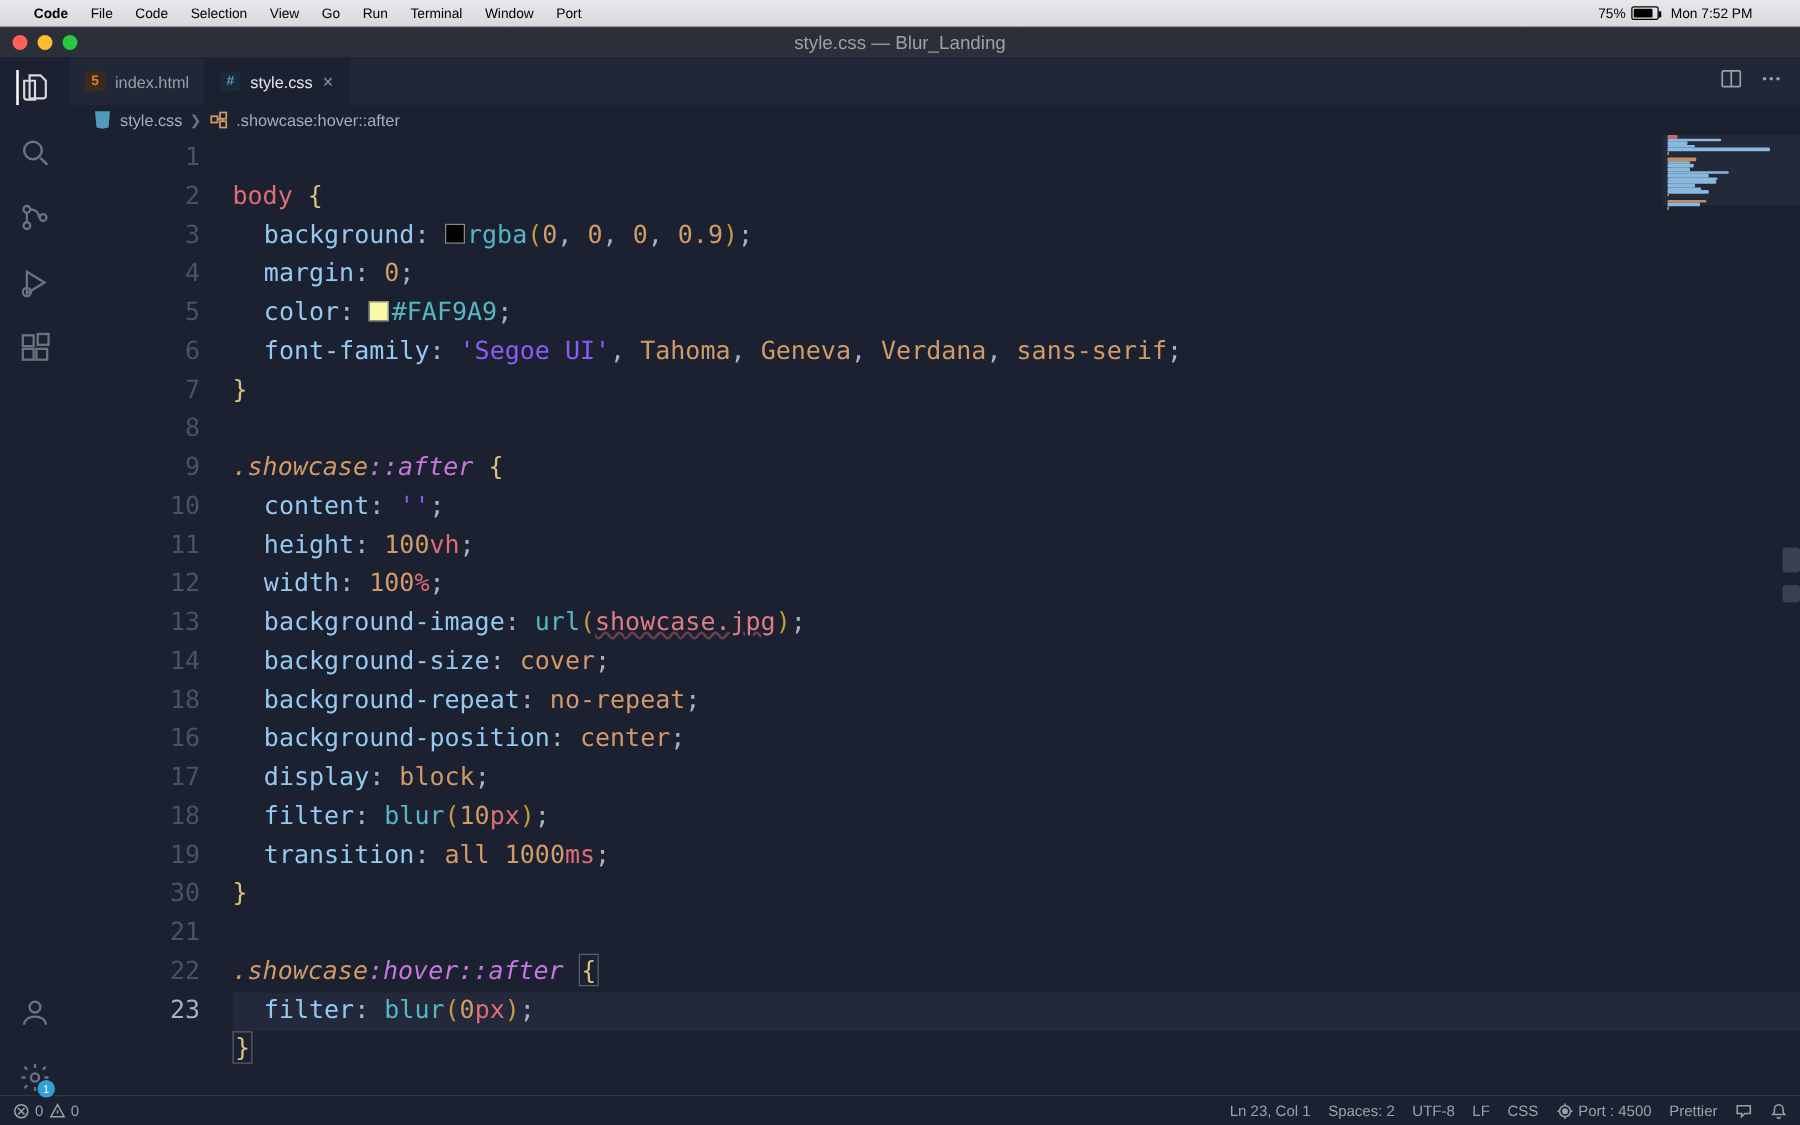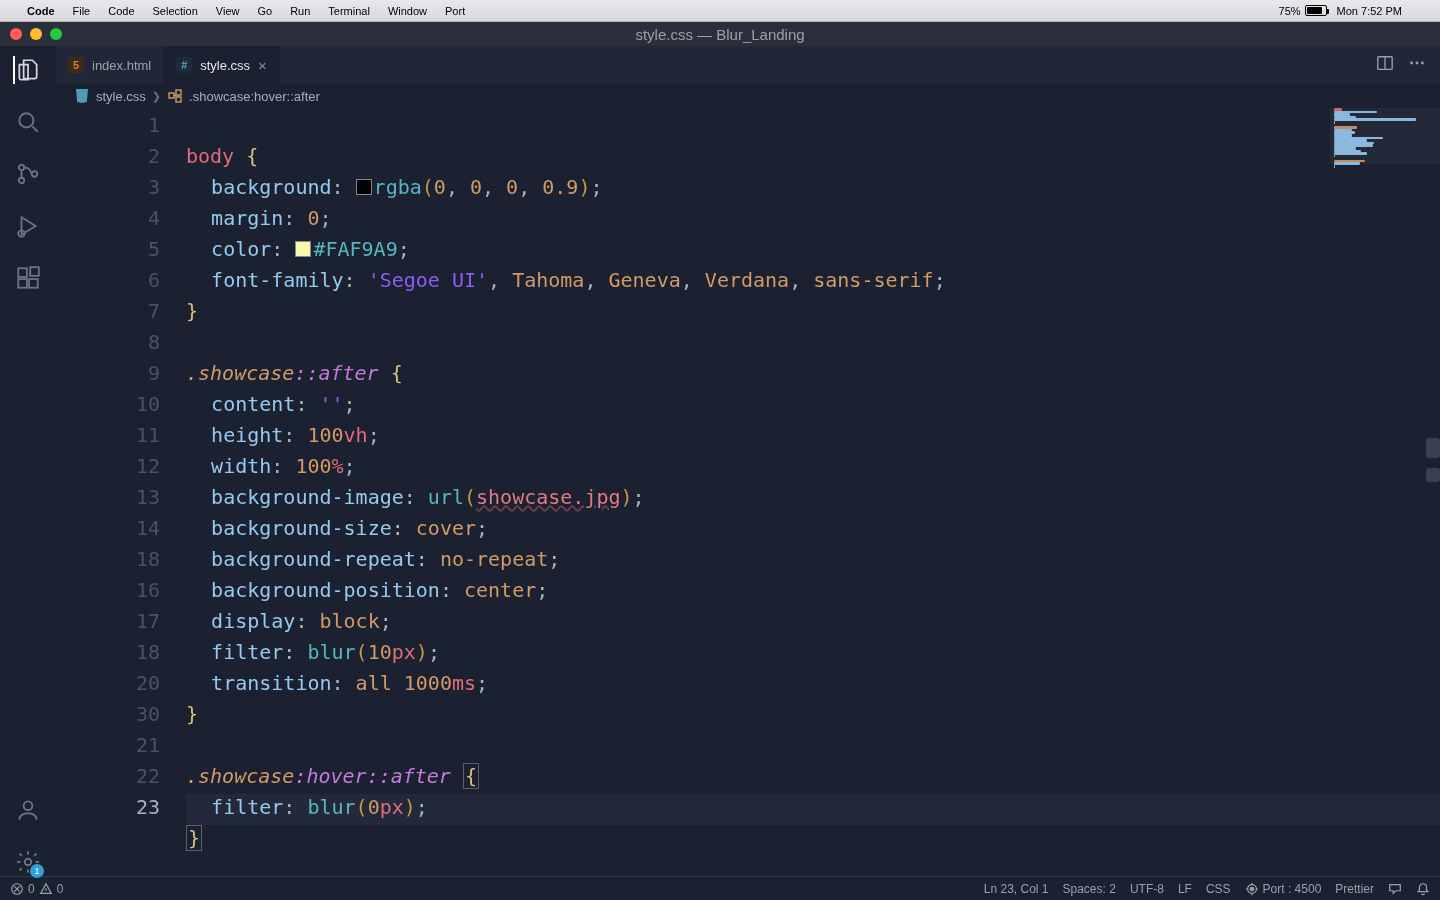--- a/index.html
+++ b/index.html
@@ -385,21 +385,21 @@
           <div>9</div>
           <div>10</div>
           <div>11</div>
           <div>12</div>
           <div>13</div>
           <div>14</div>
           <div>18</div>
           <div>16</div>
           <div>17</div>
           <div>18</div>
-          <div>20</div>
+          <div>19</div>
           <div>30</div>
           <div>21</div>
           <div>22</div>
           <div class="actln">23</div>
         </div>
       <div class="code-area" id="code"><div class="line-hl" style="top: 684px;"></div><div><span class="tk-sel">body</span> <span class="tk-brace">{</span></div><div><span class="indent-guide"></span>  <span class="tk-prop">background</span><span class="tk-punc">:</span> <span class="color-swatch" style="background:rgba(0,0,0,0.9)"></span><span class="tk-func">rgba</span><span class="tk-paren">(</span><span class="tk-num">0</span><span class="tk-punc">,</span> <span class="tk-num">0</span><span class="tk-punc">,</span> <span class="tk-num">0</span><span class="tk-punc">,</span> <span class="tk-num">0.9</span><span class="tk-paren">)</span><span class="tk-punc">;</span></div><div><span class="indent-guide"></span>  <span class="tk-prop">margin</span><span class="tk-punc">:</span> <span class="tk-num">0</span><span class="tk-punc">;</span></div><div><span class="indent-guide"></span>  <span class="tk-prop">color</span><span class="tk-punc">:</span> <span class="color-swatch" style="background:#FAF9A9"></span><span class="tk-hex">#FAF9A9</span><span class="tk-punc">;</span></div><div><span class="indent-guide"></span>  <span class="tk-prop">font-family</span><span class="tk-punc">:</span> <span class="tk-str">'Segoe UI'</span><span class="tk-punc">,</span> <span class="tk-font">Tahoma</span><span class="tk-punc">,</span> <span class="tk-font">Geneva</span><span class="tk-punc">,</span> <span class="tk-font">Verdana</span><span class="tk-punc">,</span> <span class="tk-kw">sans-serif</span><span class="tk-punc">;</span></div><div><span class="tk-brace">}</span></div><div>&nbsp;</div><div><span class="tk-class">.showcase</span><span class="tk-pseudo">::after</span> <span class="tk-brace">{</span></div><div><span class="indent-guide"></span>  <span class="tk-prop">content</span><span class="tk-punc">:</span> <span class="tk-str">''</span><span class="tk-punc">;</span></div><div><span class="indent-guide"></span>  <span class="tk-prop">height</span><span class="tk-punc">:</span> <span class="tk-num">100</span><span class="tk-unit">vh</span><span class="tk-punc">;</span></div><div><span class="indent-guide"></span>  <span class="tk-prop">width</span><span class="tk-punc">:</span> <span class="tk-num">100</span><span class="tk-unit">%</span><span class="tk-punc">;</span></div><div><span class="indent-guide"></span>  <span class="tk-prop">background-image</span><span class="tk-punc">:</span> <span class="tk-func">url</span><span class="tk-paren">(</span><span class="tk-url">showcase.jpg</span><span class="tk-paren">)</span><span class="tk-punc">;</span></div><div><span class="indent-guide"></span>  <span class="tk-prop">background-size</span><span class="tk-punc">:</span> <span class="tk-kw">cover</span><span class="tk-punc">;</span></div><div><span class="indent-guide"></span>  <span class="tk-prop">background-repeat</span><span class="tk-punc">:</span> <span class="tk-kw">no-repeat</span><span class="tk-punc">;</span></div><div><span class="indent-guide"></span>  <span class="tk-prop">background-position</span><span class="tk-punc">:</span> <span class="tk-kw">center</span><span class="tk-punc">;</span></div><div><span class="indent-guide"></span>  <span class="tk-prop">display</span><span class="tk-punc">:</span> <span class="tk-kw">block</span><span class="tk-punc">;</span></div><div><span class="indent-guide"></span>  <span class="tk-prop">filter</span><span class="tk-punc">:</span> <span class="tk-func">blur</span><span class="tk-paren">(</span><span class="tk-num">10</span><span class="tk-unit">px</span><span class="tk-paren">)</span><span class="tk-punc">;</span></div><div><span class="indent-guide"></span>  <span class="tk-prop">transition</span><span class="tk-punc">:</span> <span class="tk-kw">all</span> <span class="tk-num">1000</span><span class="tk-unit">ms</span><span class="tk-punc">;</span></div><div><span class="tk-brace">}</span></div><div>&nbsp;</div><div><span class="tk-class">.showcase</span><span class="tk-pseudo">:hover</span><span class="tk-pseudo">::after</span> <span class="tk-brace brace-match">{</span></div><div><span class="indent-guide"></span>  <span class="tk-prop">filter</span><span class="tk-punc">:</span> <span class="tk-func">blur</span><span class="tk-paren">(</span><span class="tk-num">0</span><span class="tk-unit">px</span><span class="tk-paren">)</span><span class="tk-punc">;</span></div><div><span class="tk-brace brace-match">}</span></div></div>
 
       <div class="minimap">
         <div class="mm-region"></div>
         <div id="mmlines">

